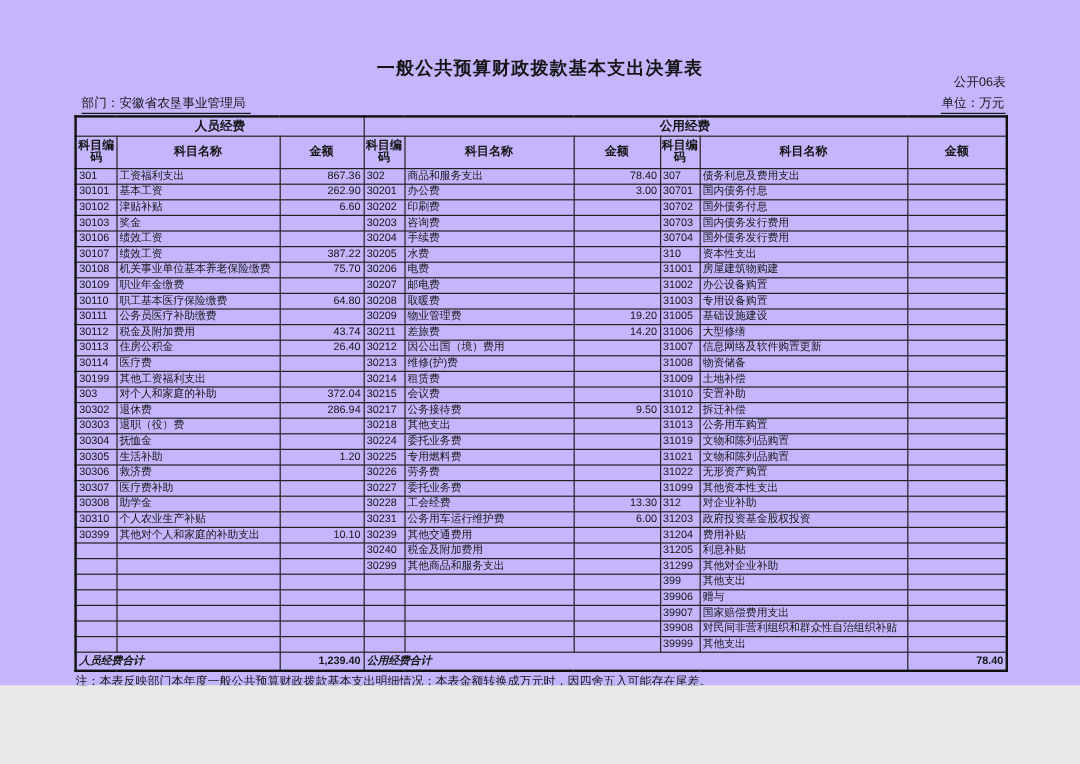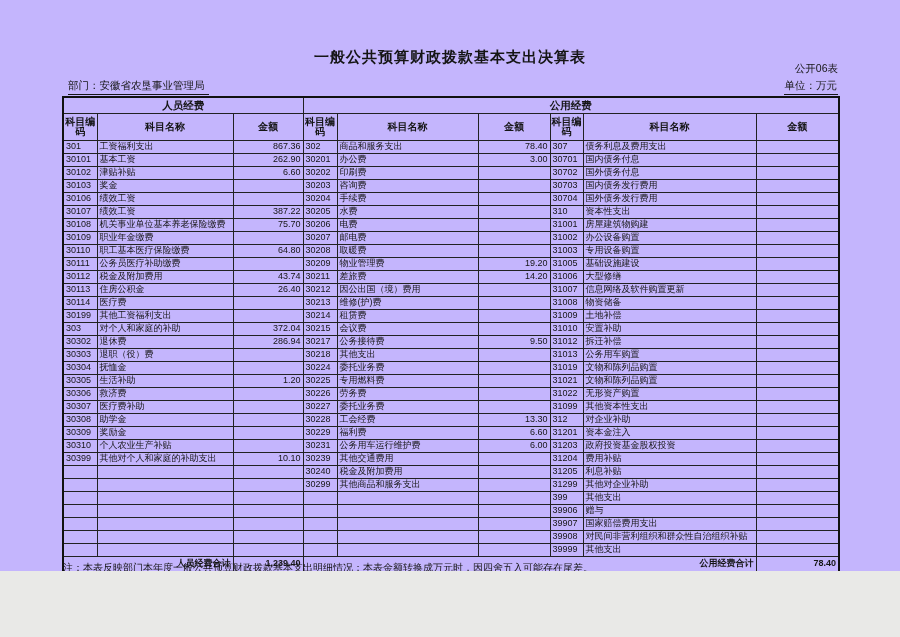--- a/index.html
+++ b/index.html
@@ -43,21 +43,21 @@
   }
   tr.group-row th{height:13px;font-size:10.5px;}
   tr.colhead-row th{height:24px;}
   td.code{text-align:left;padding-left:2px;}
   td.name{text-align:left;}
   td.amt{text-align:right;padding-right:3px;}
   td.ind0{padding-left:3px;}
   td.ind1{padding-left:13px;}
   td.ind2{padding-left:22px;}
   tr.total-row td{height:14px;font-weight:bold;}
-  tr.total-row td.tlabel{text-align:right;}
+  tr.total-row td.tlabel{text-align:left;font-style:italic;}
   .note-line{
     position:absolute;top:561px;left:63px;width:790px;font-size:10px;
   }
   .page-number{
     position:absolute;top:589px;left:0;width:100%;text-align:center;font-size:9px;
   }
 </style>
 </head>
 <body>
 
@@ -334,31 +334,20 @@
           <td class="name ind1">助学金</td>
           <td class="amt"></td>
           <td class="code">30228</td>
           <td class="name ind1">工会经费</td>
           <td class="amt">13.30</td>
           <td class="code">312</td>
           <td class="name ind0">对企业补助</td>
           <td class="amt"></td>
         </tr>
         <tr>
-          <td class="code">30309</td>
-          <td class="name ind1">奖励金</td>
-          <td class="amt"></td>
-          <td class="code">30229</td>
-          <td class="name ind1">福利费</td>
-          <td class="amt">6.60</td>
-          <td class="code">31201</td>
-          <td class="name ind1">资本金注入</td>
-          <td class="amt"></td>
-        </tr>
-        <tr>
           <td class="code">30310</td>
           <td class="name ind1">个人农业生产补贴</td>
           <td class="amt"></td>
           <td class="code">30231</td>
           <td class="name ind1">公务用车运行维护费</td>
           <td class="amt">6.00</td>
           <td class="code">31203</td>
           <td class="name ind1">政府投资基金股权投资</td>
           <td class="amt"></td>
         </tr>

